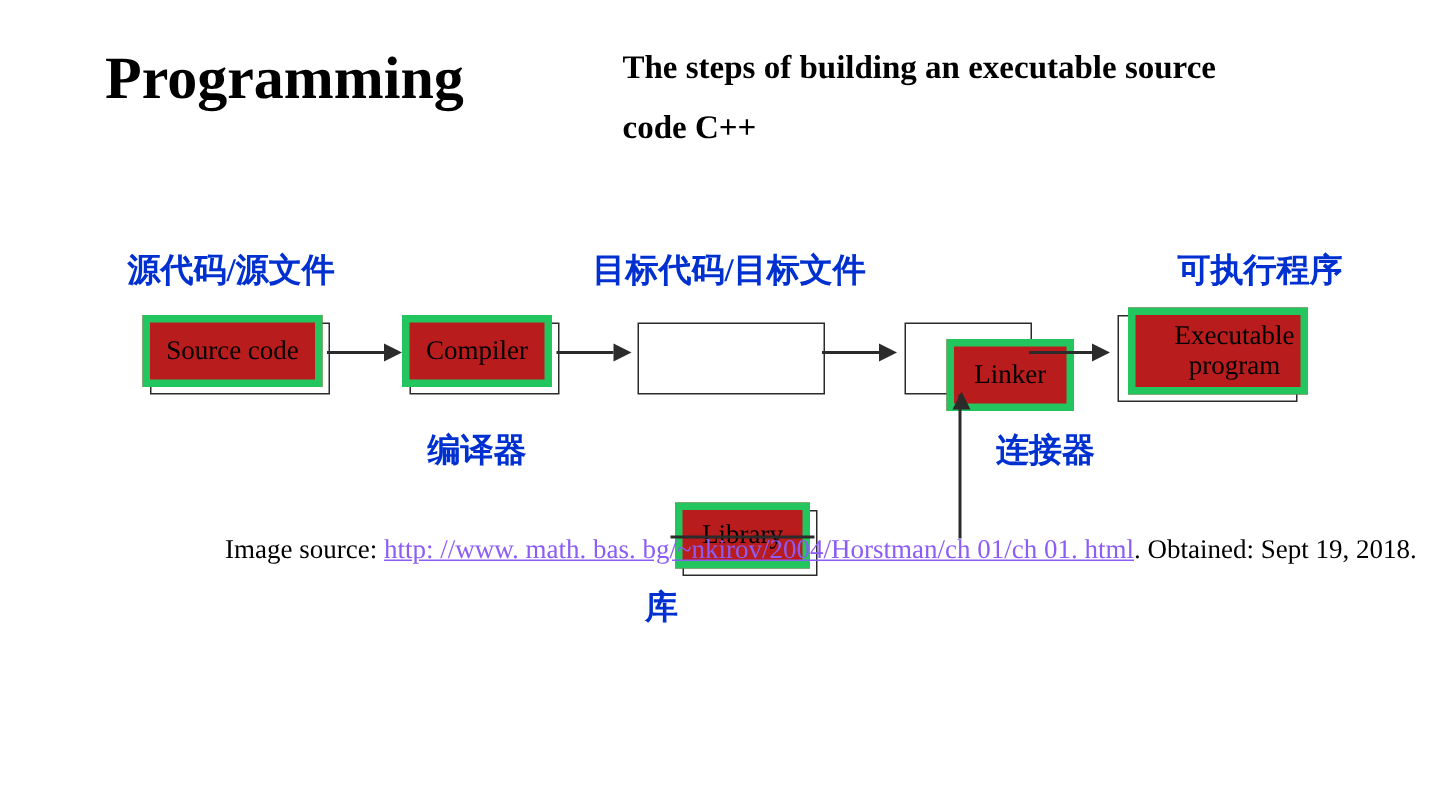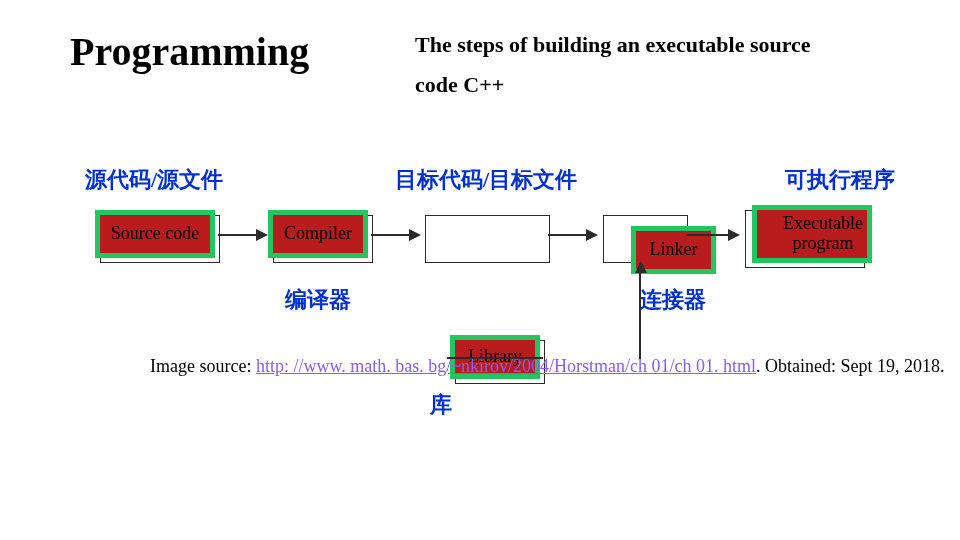--- a/index.html
+++ b/index.html
@@ -54,21 +54,21 @@
     font-family: "SimSun", "STSong", serif;
     font-weight: bold;
     color: #0030d0;
     font-size: 22px;
     white-space: nowrap;
   }
   .zh-src   { left: 85px;  top: 20px; }
   .zh-obj   { left: 395px; top: 20px; }
   .zh-exe   { left: 785px; top: 20px; }
   .zh-comp  { left: 285px; top: 140px; text-align: right; }
-  .zh-link  { left: 640px; top: 140px; }
+  .zh-link  { left: 640px; top: 140px; padding-left: 24px; }
   .zh-lib   { left: 430px; top: 245px; }
 
   
   .box {
     position: absolute;
     box-sizing: border-box;
     border: 5px solid #22c55e;
     background: #b91c1c;
     font-family: "Times New Roman", serif;
     font-size: 18px;

